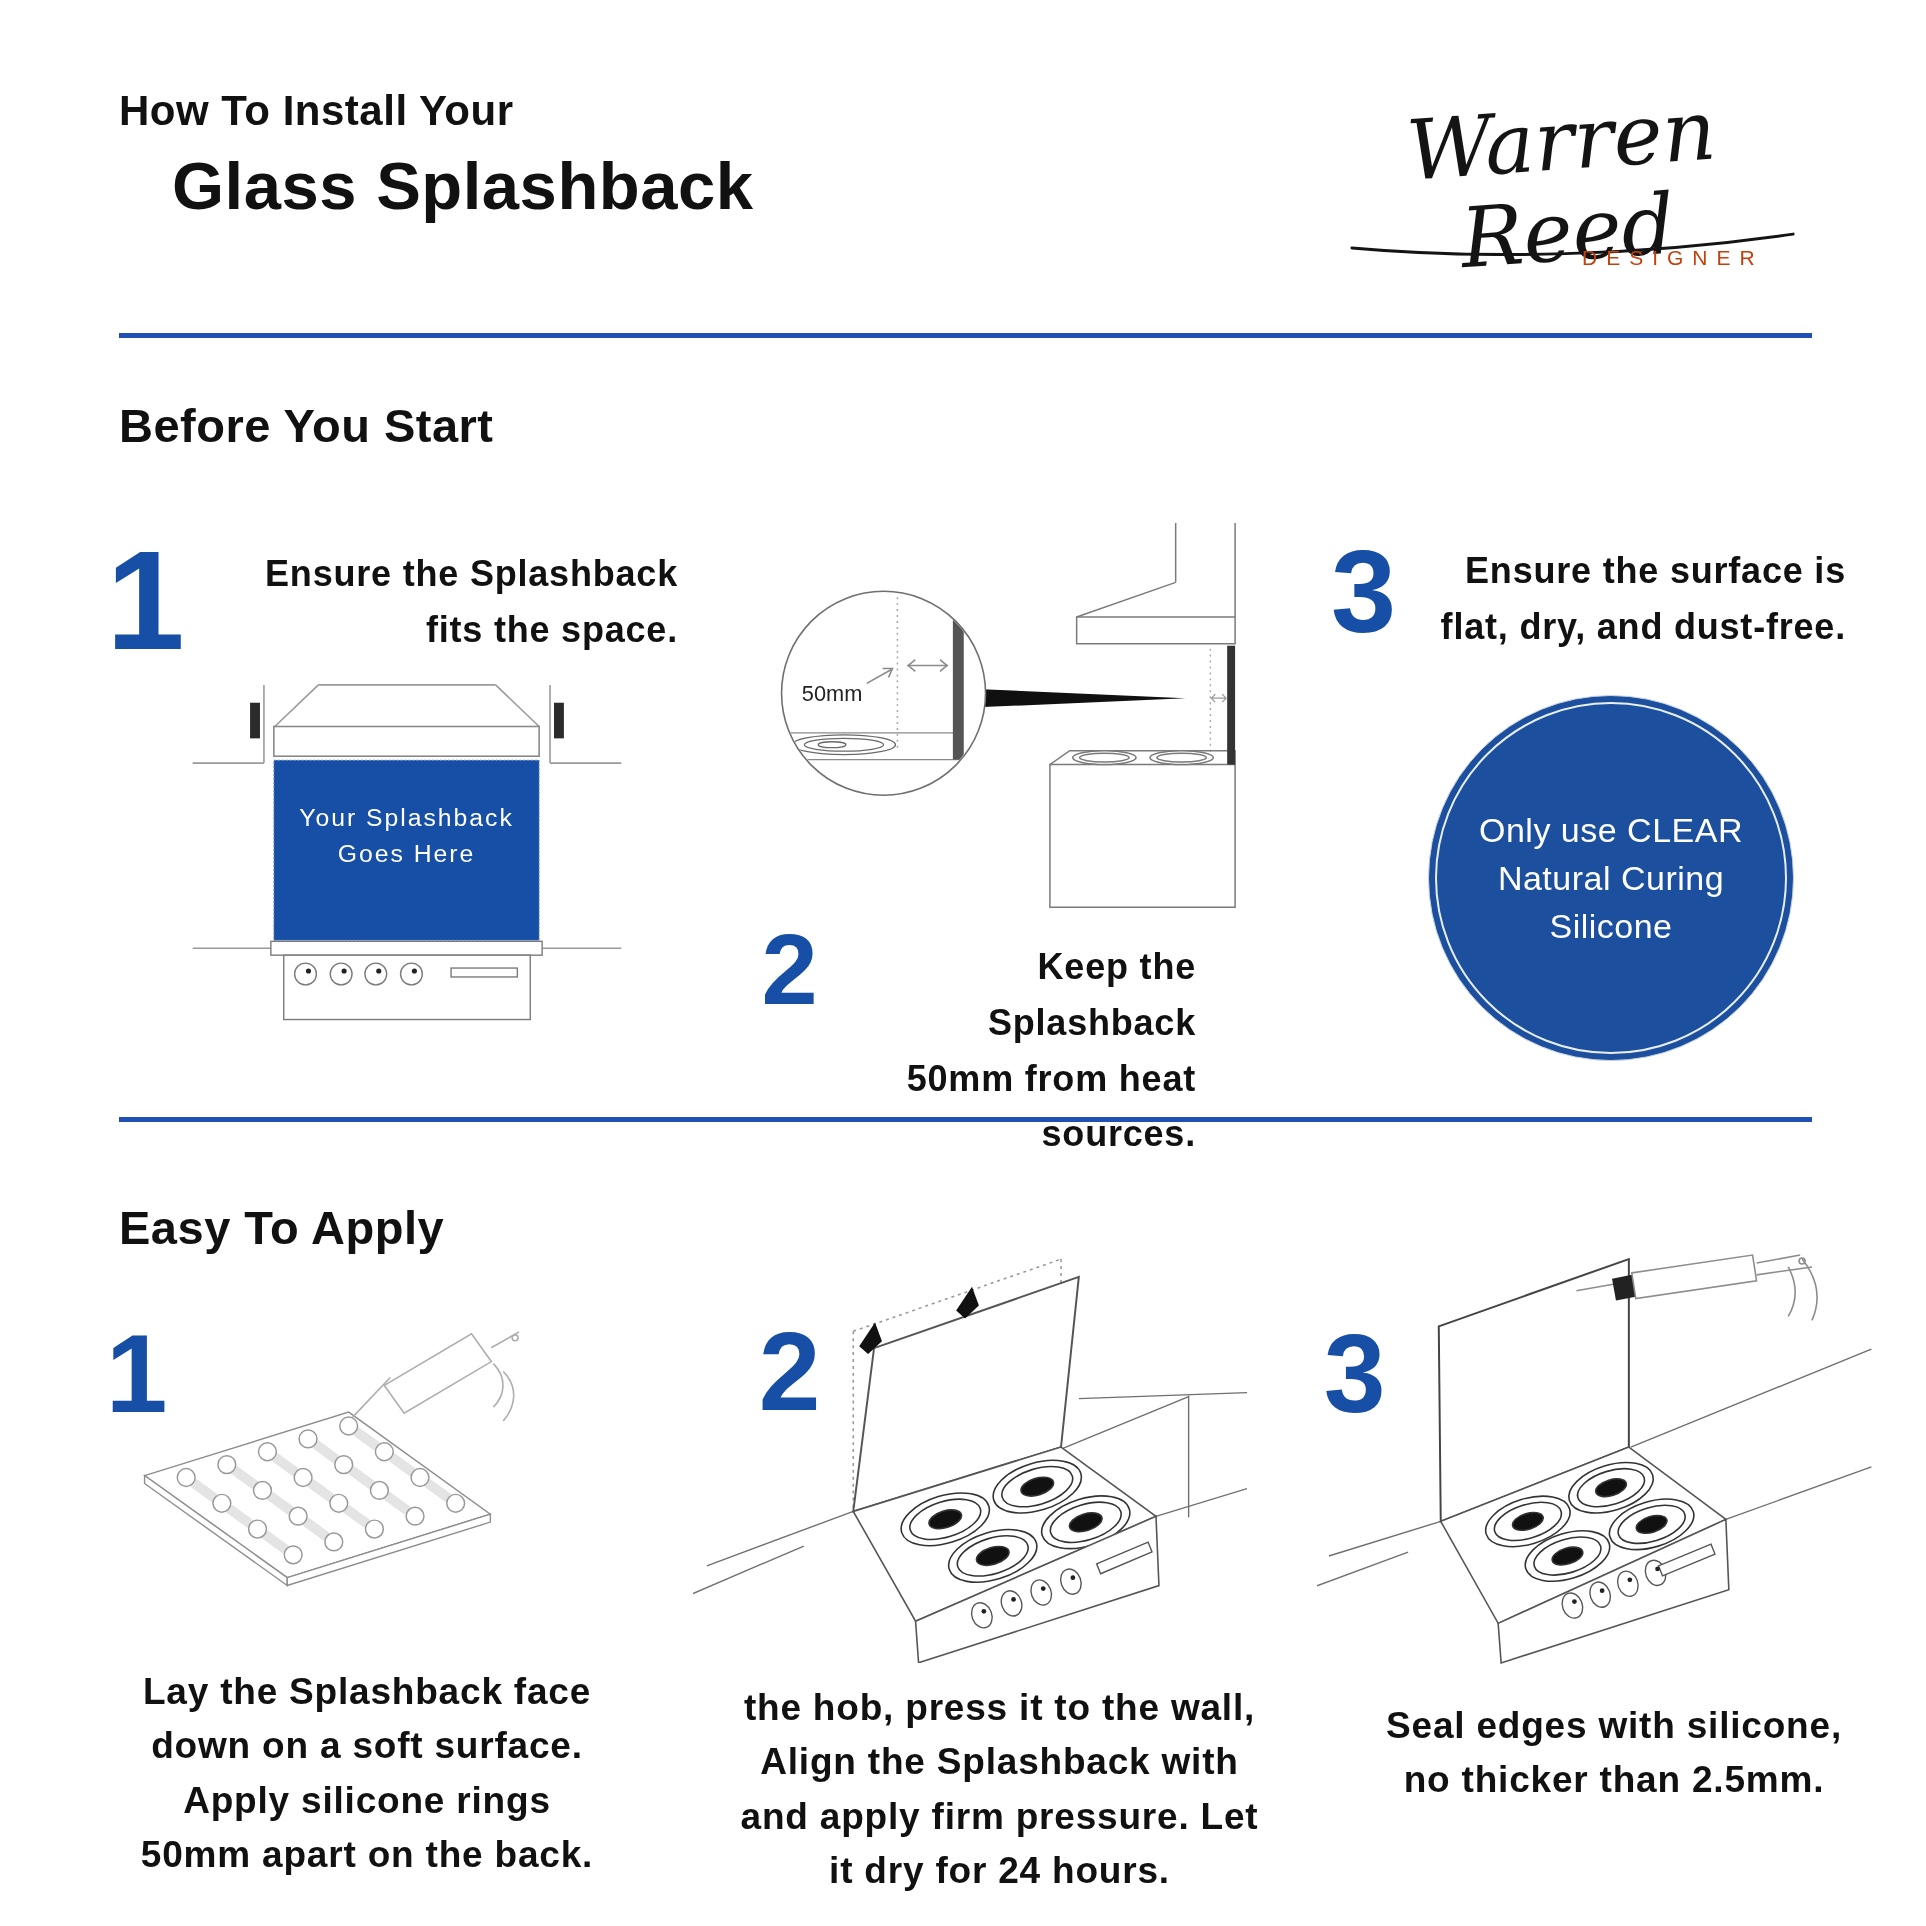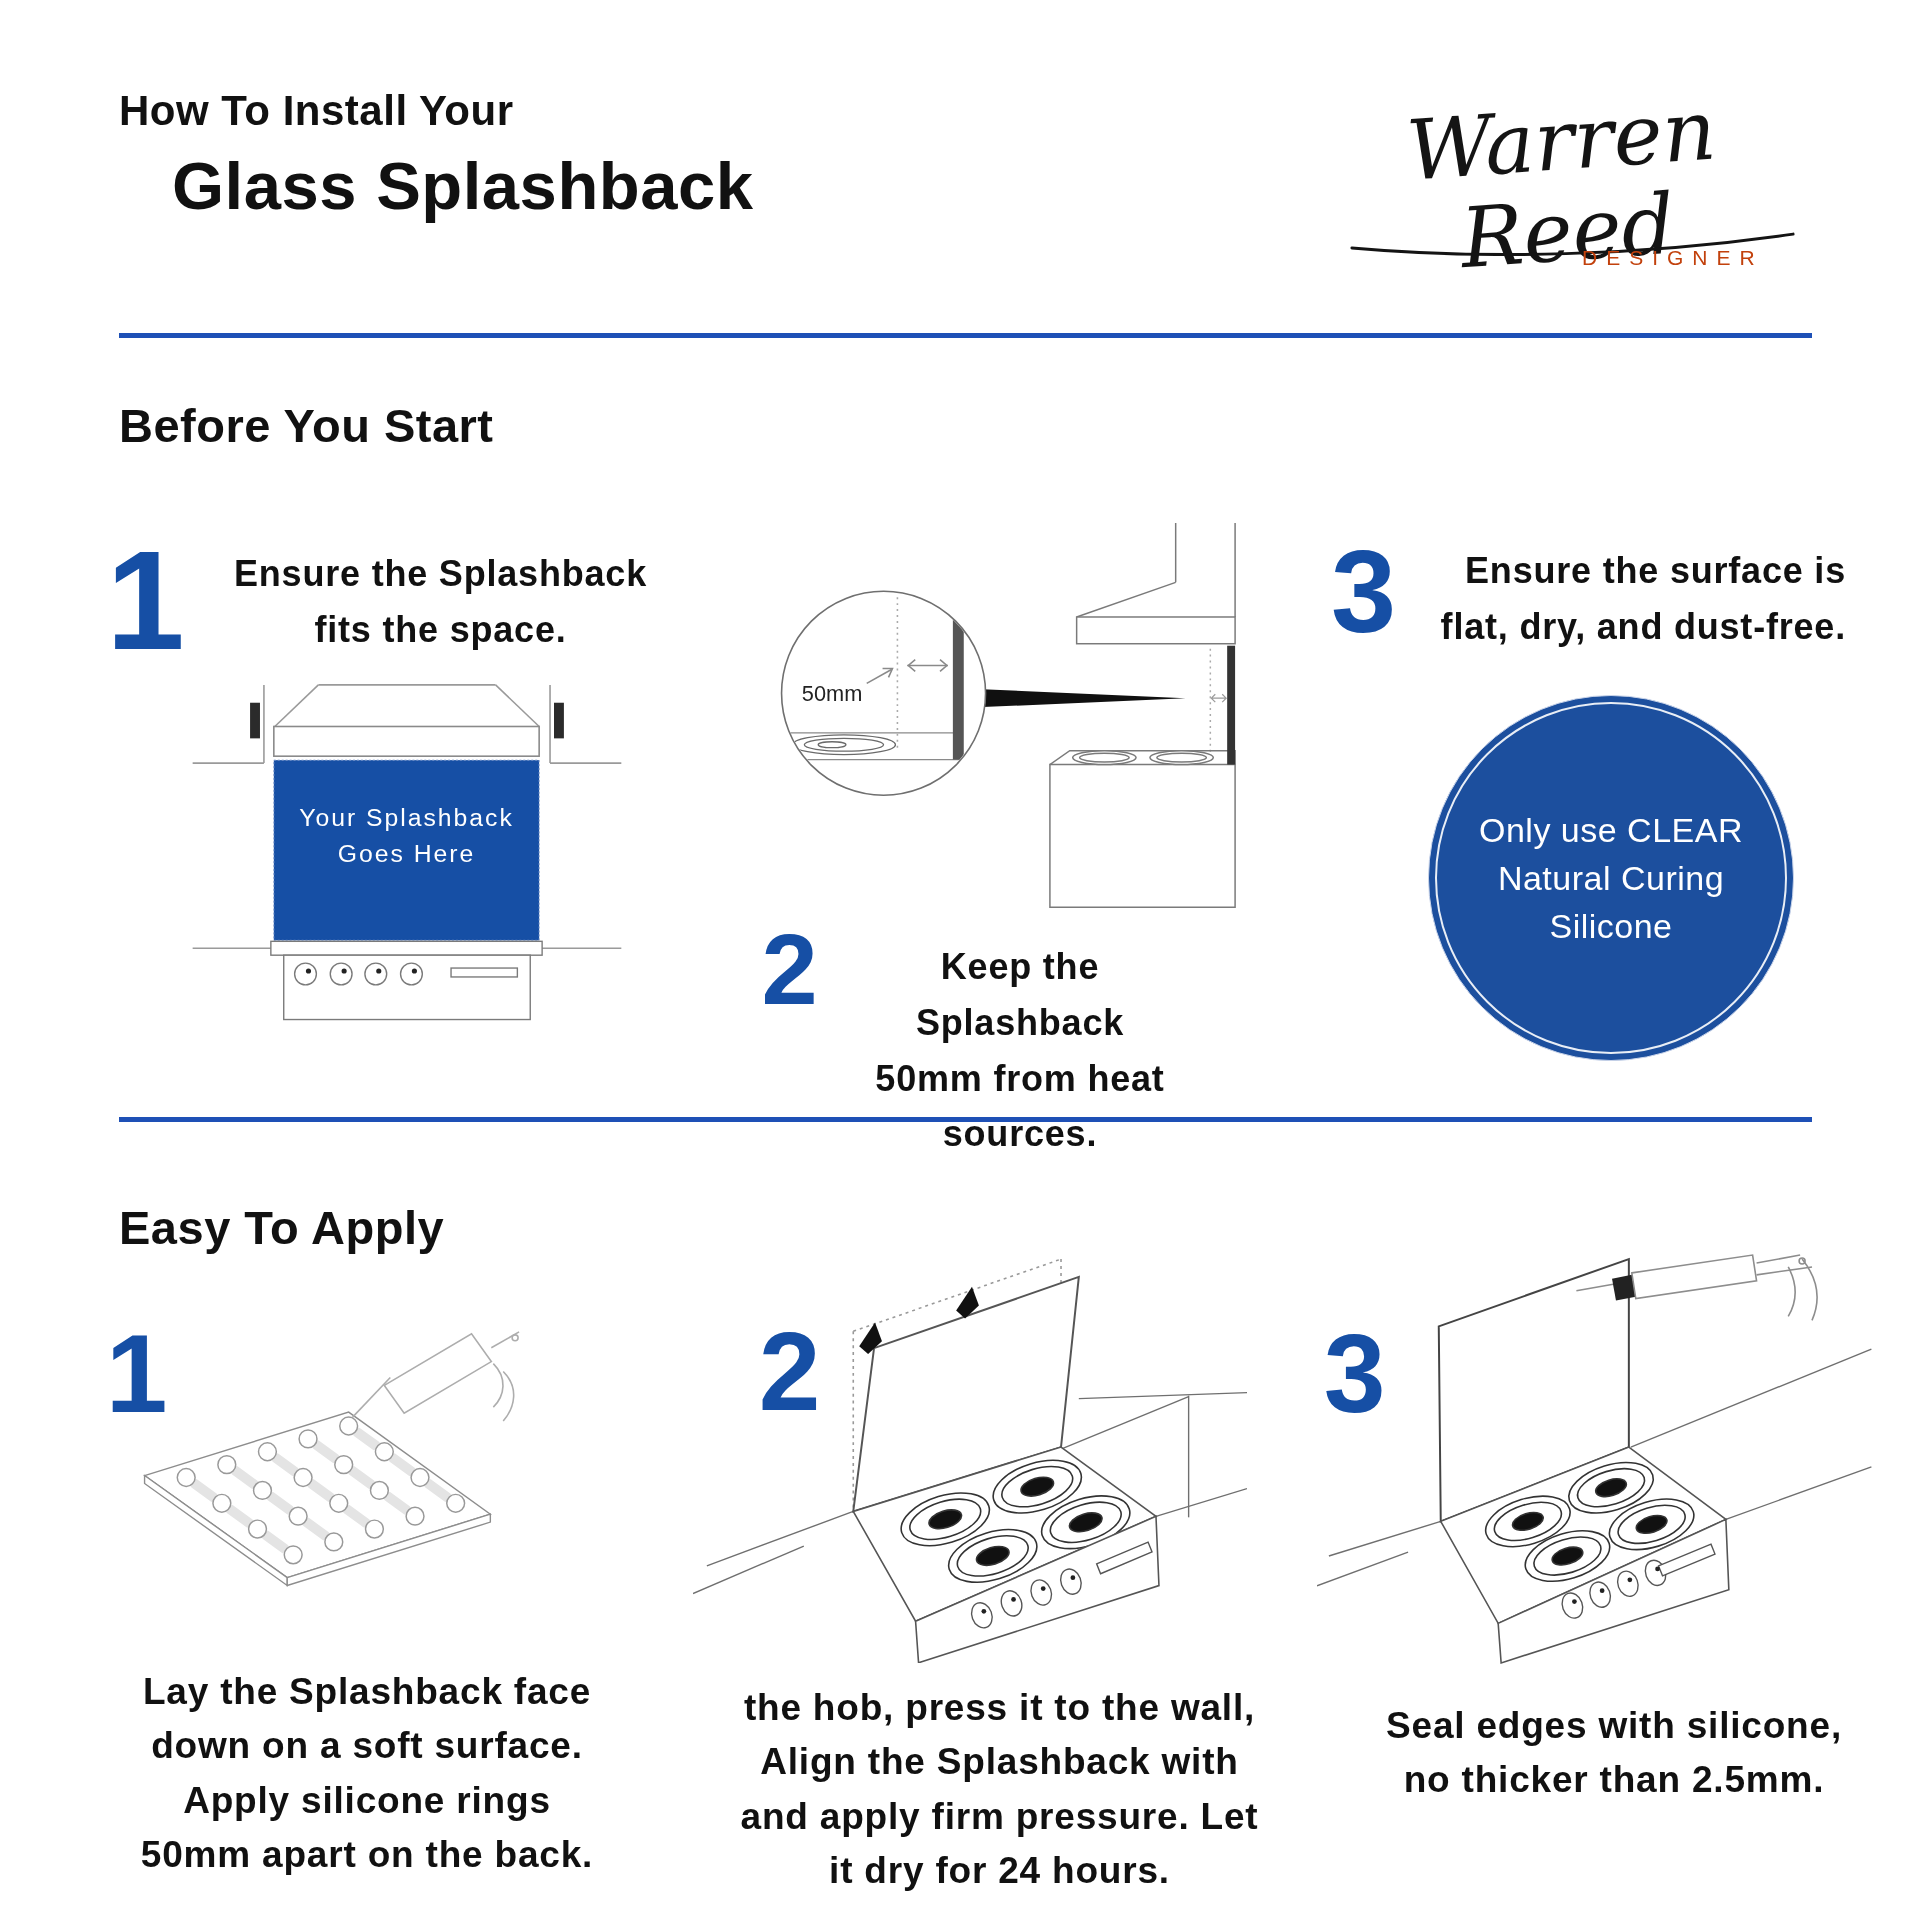--- a/index.html
+++ b/index.html
@@ -22,21 +22,21 @@
   
   .num{color:#164FA5;font-weight:700;line-height:1;text-align:center;}
   .num-b1{left:91px;top:530px;width:109px;font-size:141px;}
   .num-b2{left:735px;top:919px;width:109px;font-size:101px;}
   .num-b3{left:1309px;top:533px;width:109px;font-size:117px;}
   .num-a1{left:87px;top:1319px;width:99px;font-size:111px;}
   .num-a2{left:735px;top:1317px;width:109px;font-size:111px;}
   .num-a3{left:1305px;top:1319px;width:99px;font-size:111px;}
   
   .steptext{font-weight:700;font-size:36px;line-height:1.55;letter-spacing:0.8px;}
-  .stc{text-align:center;}
+  .stc{text-align:right;}
   .st-b1{left:203px;top:546px;width:475px;}
   .st-b2{left:844px;top:939px;width:352px;}
   .st-b3{left:1410px;top:543px;width:436px;text-align:right;}
   .caption{font-weight:700;font-size:37px;line-height:1.47;letter-spacing:0.8px;text-align:center;}
   .cap1{left:85px;top:1665px;width:564px;}
   .cap2{left:677px;top:1681px;width:645px;}
   .cap3{left:1339px;top:1699px;width:550px;}
   .steptext span,.caption span{display:block;}
   
   .badge{left:1428px;top:695px;width:364px;height:364px;border-radius:50%;

